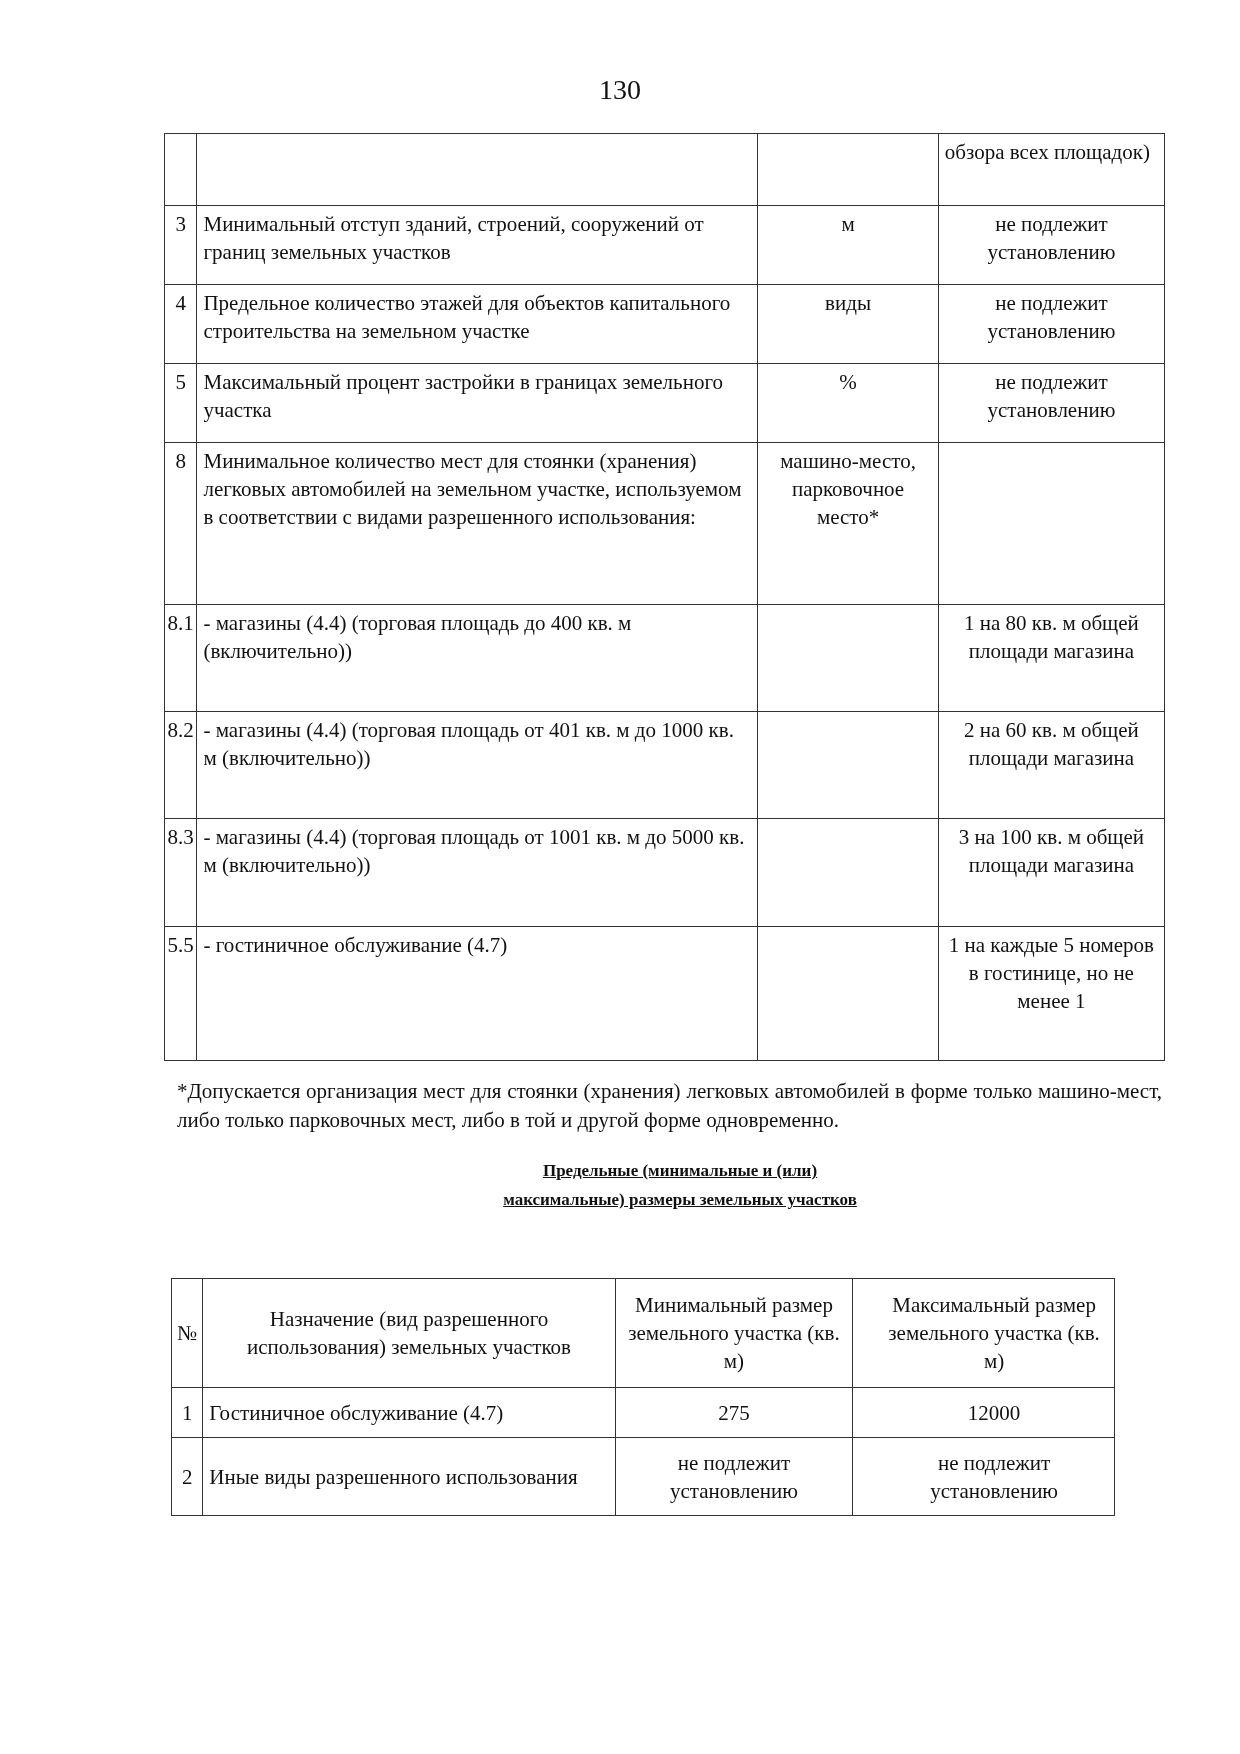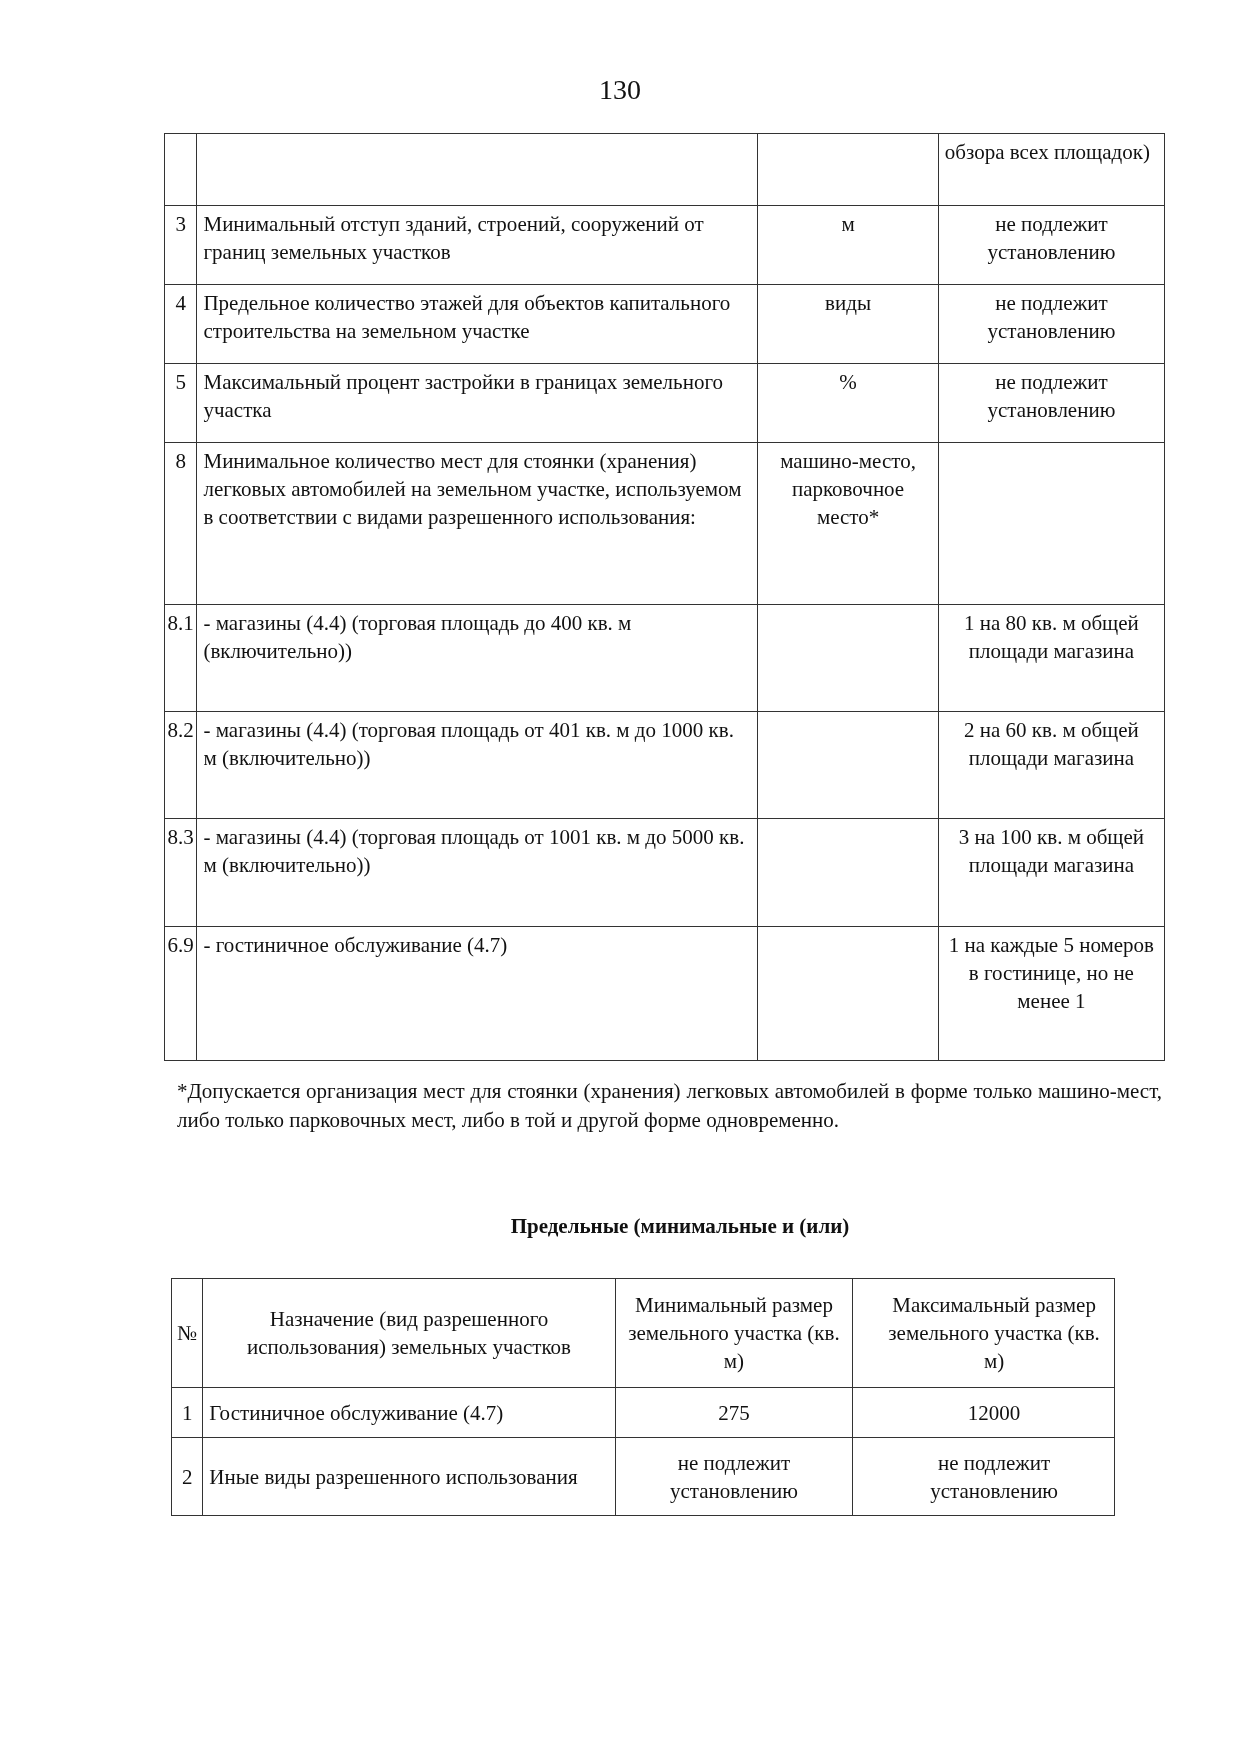--- a/index.html
+++ b/index.html
@@ -6,21 +6,21 @@
   body { width: 1240px; height: 1754px; position: relative; font-family: "Liberation Serif", serif; color: #111; }
   .page-number { position: absolute; top: 74px; left: 0; width: 1240px; text-align: center; font-size: 28px; }
   table { border-collapse: collapse; position: absolute; font-size: 21px; line-height: 28px; }
   td, th { border: 1.5px solid #333; vertical-align: top; padding: 4px 6px; font-weight: normal; }
   #t1 { left: 164px; top: 133px; width: 1001px; }
   #t1 td.num { width: 27px; text-align: center; padding: 4px 2px; }
   #t1 td.name { width: 540px; text-align: left; }
   #t1 td.unit { width: 165px; text-align: center; }
   #t1 td.val { width: 210px; text-align: center; }
   .footnote { position: absolute; left: 177px; top: 1077px; width: 985px; font-size: 21px; line-height: 29px; text-align: justify; }
-  .section-title { position: absolute; left: 300px; top: 1212px; width: 760px; text-align: center; font-size: 21px; line-height: 29px; font-weight: bold; }
+  .section-title { position: absolute; left: 300px; top: 1156px; width: 760px; text-align: center; font-size: 17px; line-height: 29px; font-weight: bold; text-decoration: underline; }
   #t2 { left: 171px; top: 1278px; width: 944px; }
   #t2 th, #t2 td { text-align: center; vertical-align: middle; }
   #t2 .c-num { width: 26px; padding: 4px 2px; }
   #t2 .c-name { width: 395px; }
   #t2 .c-min { width: 222px; }
   #t2 .c-max { width: 225px; padding-left: 27px; }
   #t2 td.left { text-align: left; }
   #t2 thead th { height: 100px; }
 </style>
 </head>
@@ -72,32 +72,33 @@
       <td class="unit"></td>
       <td class="val">2 на 60 кв. м общей площади магазина</td>
     </tr>
     <tr style="height:108px">
       <td class="num">8.3</td>
       <td class="name">- магазины (4.4)  (торговая площадь от 1001 кв. м до 5000 кв. м (включительно))</td>
       <td class="unit"></td>
       <td class="val">3 на 100 кв. м общей площади магазина</td>
     </tr>
     <tr style="height:134px">
-      <td class="num">6.9</td>
+      <td class="num">5.5</td>
       <td class="name">- гостиничное обслуживание (4.7)</td>
       <td class="unit"></td>
       <td class="val">1 на каждые 5 номеров в гостинице, но не менее 1</td>
     </tr>
   </tbody>
 </table>
 
 <div class="footnote">*Допускается организация мест для стоянки (хранения) легковых автомобилей в форме только машино-мест, либо только парковочных мест, либо в той и другой форме одновременно.</div>
 
 <div class="section-title">
   <div>Предельные (минимальные и (или)</div>
+  <div>максимальные) размеры земельных участков</div>
 </div>
 
 <table id="t2">
   <thead>
     <tr>
       <th class="c-num">№</th>
       <th class="c-name">Назначение (вид разрешенного использования) земельных участков</th>
       <th class="c-min">Минимальный размер земельного участка (кв. м)</th>
       <th class="c-max">Максимальный размер земельного участка (кв. м)</th>
     </tr>

